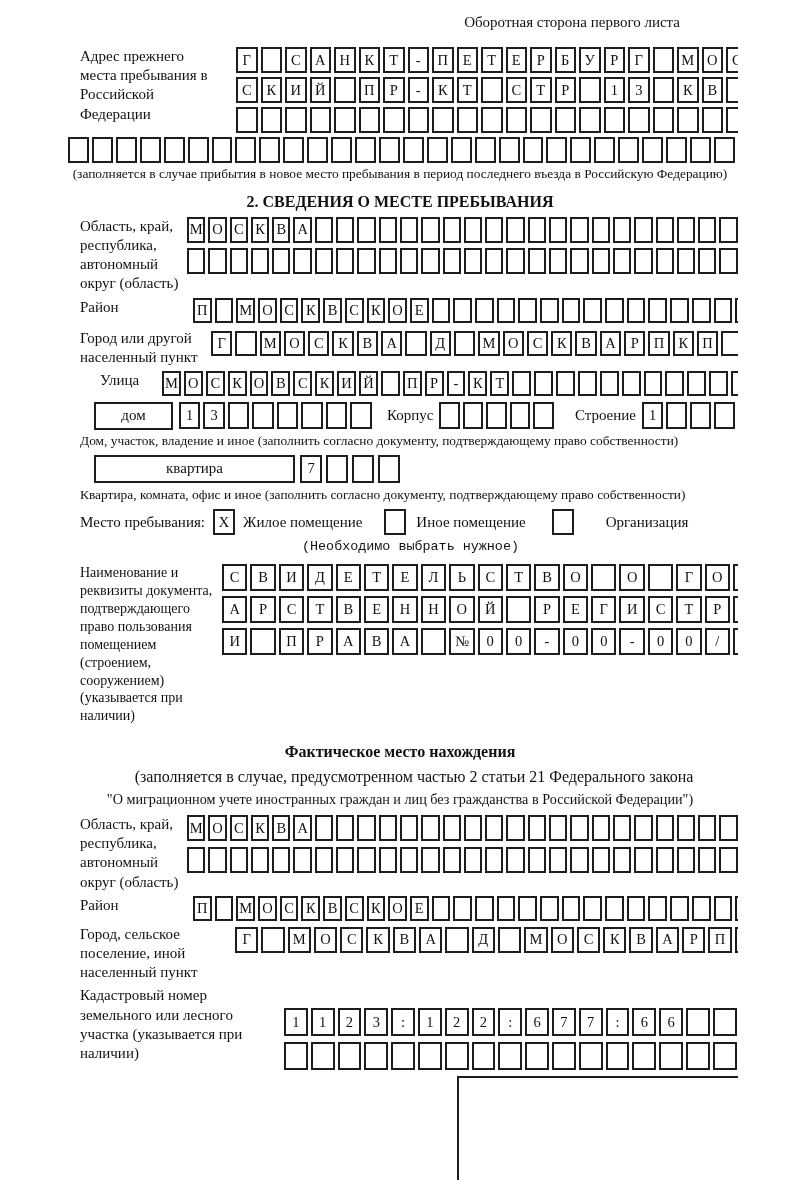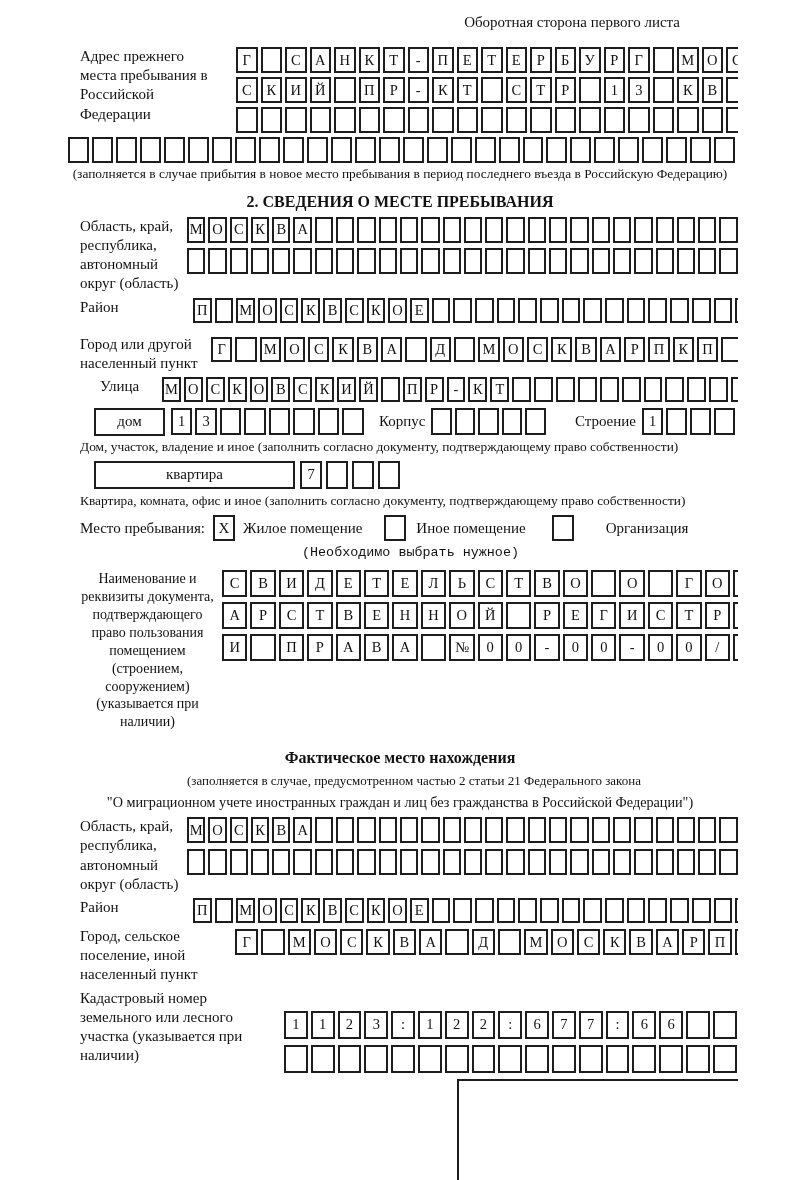--- a/index.html
+++ b/index.html
@@ -293,21 +293,21 @@
         <span class="cell"></span>
         <span class="cell"></span>
         <span class="cell"></span>
         <span class="cell"></span>
         <span class="cell"></span>
         <span class="cell"></span>
         <span class="cell"></span>
       </div>
   </div>
 
-  <div class="row-flex" style="margin-top:12px;">
+  <div class="row-flex" style="margin-top:6px;">
     <div class="label ml18" style="width:131px;">Город или другой населенный пункт</div>
     <div class="cellrow" style="--cw:21.3px;--chh:25px;--cg:3px;margin-top:2px;">
         <span class="cell">Г</span>
         <span class="cell"></span>
         <span class="cell">М</span>
         <span class="cell">О</span>
         <span class="cell">С</span>
         <span class="cell">К</span>
         <span class="cell">В</span>
         <span class="cell">А</span>
@@ -379,21 +379,21 @@
         <span class="cell"></span>
       </div>
     <div class="label" style="margin-left:12px;">Корпус</div>
     <div class="cellrow" style="--cw:20.5px;--chh:27px;--cg:3px;margin-left:6px;">
         <span class="cell"></span>
         <span class="cell"></span>
         <span class="cell"></span>
         <span class="cell"></span>
         <span class="cell"></span>
       </div>
-    <div class="label" style="margin-left:26px;">Строение</div>
+    <div class="label" style="margin-left:18px;">Строение</div>
     <div class="cellrow" style="--cw:21px;--chh:27px;--cg:3px;margin-left:6px;">
         <span class="cell">1</span>
         <span class="cell"></span>
         <span class="cell"></span>
         <span class="cell"></span>
       </div>
   </div>
   <div class="caption ml18" style="margin-top:3px;">Дом, участок, владение и иное (заполнить согласно документу, подтверждающему право собственности)</div>
 
   <div class="row-flex" style="margin-top:5px;align-items:center;">
@@ -411,21 +411,21 @@
     <div class="label ml18">Место пребывания:</div>
     <div class="chkbox" style="margin-left:8px;">X</div>
     <div class="label" style="margin-left:8px;">Жилое помещение</div>
     <div class="chkbox" style="margin-left:22px;"></div>
     <div class="label" style="margin-left:10px;">Иное помещение</div>
     <div class="chkbox" style="margin-left:26px;"></div>
     <div class="label" style="margin-left:32px;">Организация</div>
   </div>
   <div class="caption" style="margin:4px 0 0 240px;font-family:Liberation Mono, monospace;">(Необходимо выбрать нужное)</div>
 
-  <div class="row-flex" style="margin-top:8px;text-align:center;">
+  <div class="row-flex" style="margin-top:8px;">
     <div class="label ml18" style="width:135px;font-size:14px;">Наименование и реквизиты документа, подтверждающего право пользования помещением (строением, сооружением) (указывается при наличии)</div>
     <div class="cells-col" style="margin-left:7px;row-gap:5px;">
       <div class="cellrow" style="--cw:25.4px;--chh:27px;--cg:3px;">
           <span class="cell">С</span>
           <span class="cell">В</span>
           <span class="cell">И</span>
           <span class="cell">Д</span>
           <span class="cell">Е</span>
           <span class="cell">Т</span>
           <span class="cell">Е</span>
@@ -487,21 +487,21 @@
           <span class="cell">0</span>
           <span class="cell">/</span>
           <span class="cell">0</span>
           <span class="cell">0</span>
           <span class="cell">0</span>
         </div>
     </div>
   </div>
 
   <div class="section-title" style="margin-top:18px;">Фактическое место нахождения</div>
-  <div class="caption center" style="font-size:13px;margin-top:4px;padding-left:28px;">(заполняется в случае, предусмотренном частью 2 статьи 21 Федерального закона</div>
+  <div class="caption center" style="font-size:16px;margin-top:4px;padding-left:28px;">(заполняется в случае, предусмотренном частью 2 статьи 21 Федерального закона</div>
   <div class="caption center" style="font-size:14.2px;margin-top:4px;">"О миграционном учете иностранных граждан и лиц без гражданства в Российской Федерации")</div>
 
   <div class="row-flex" style="margin-top:6px;">
     <div class="label ml18" style="width:103px;">Область, край, республика, автономный округ (область)</div>
     <div class="cells-col" style="margin-left:4px;row-gap:6px;">
       <div class="cellrow" style="--cw:18.3px;--chh:26px;--cg:3px;">
           <span class="cell">М</span>
           <span class="cell">О</span>
           <span class="cell">С</span>
           <span class="cell">К</span>

